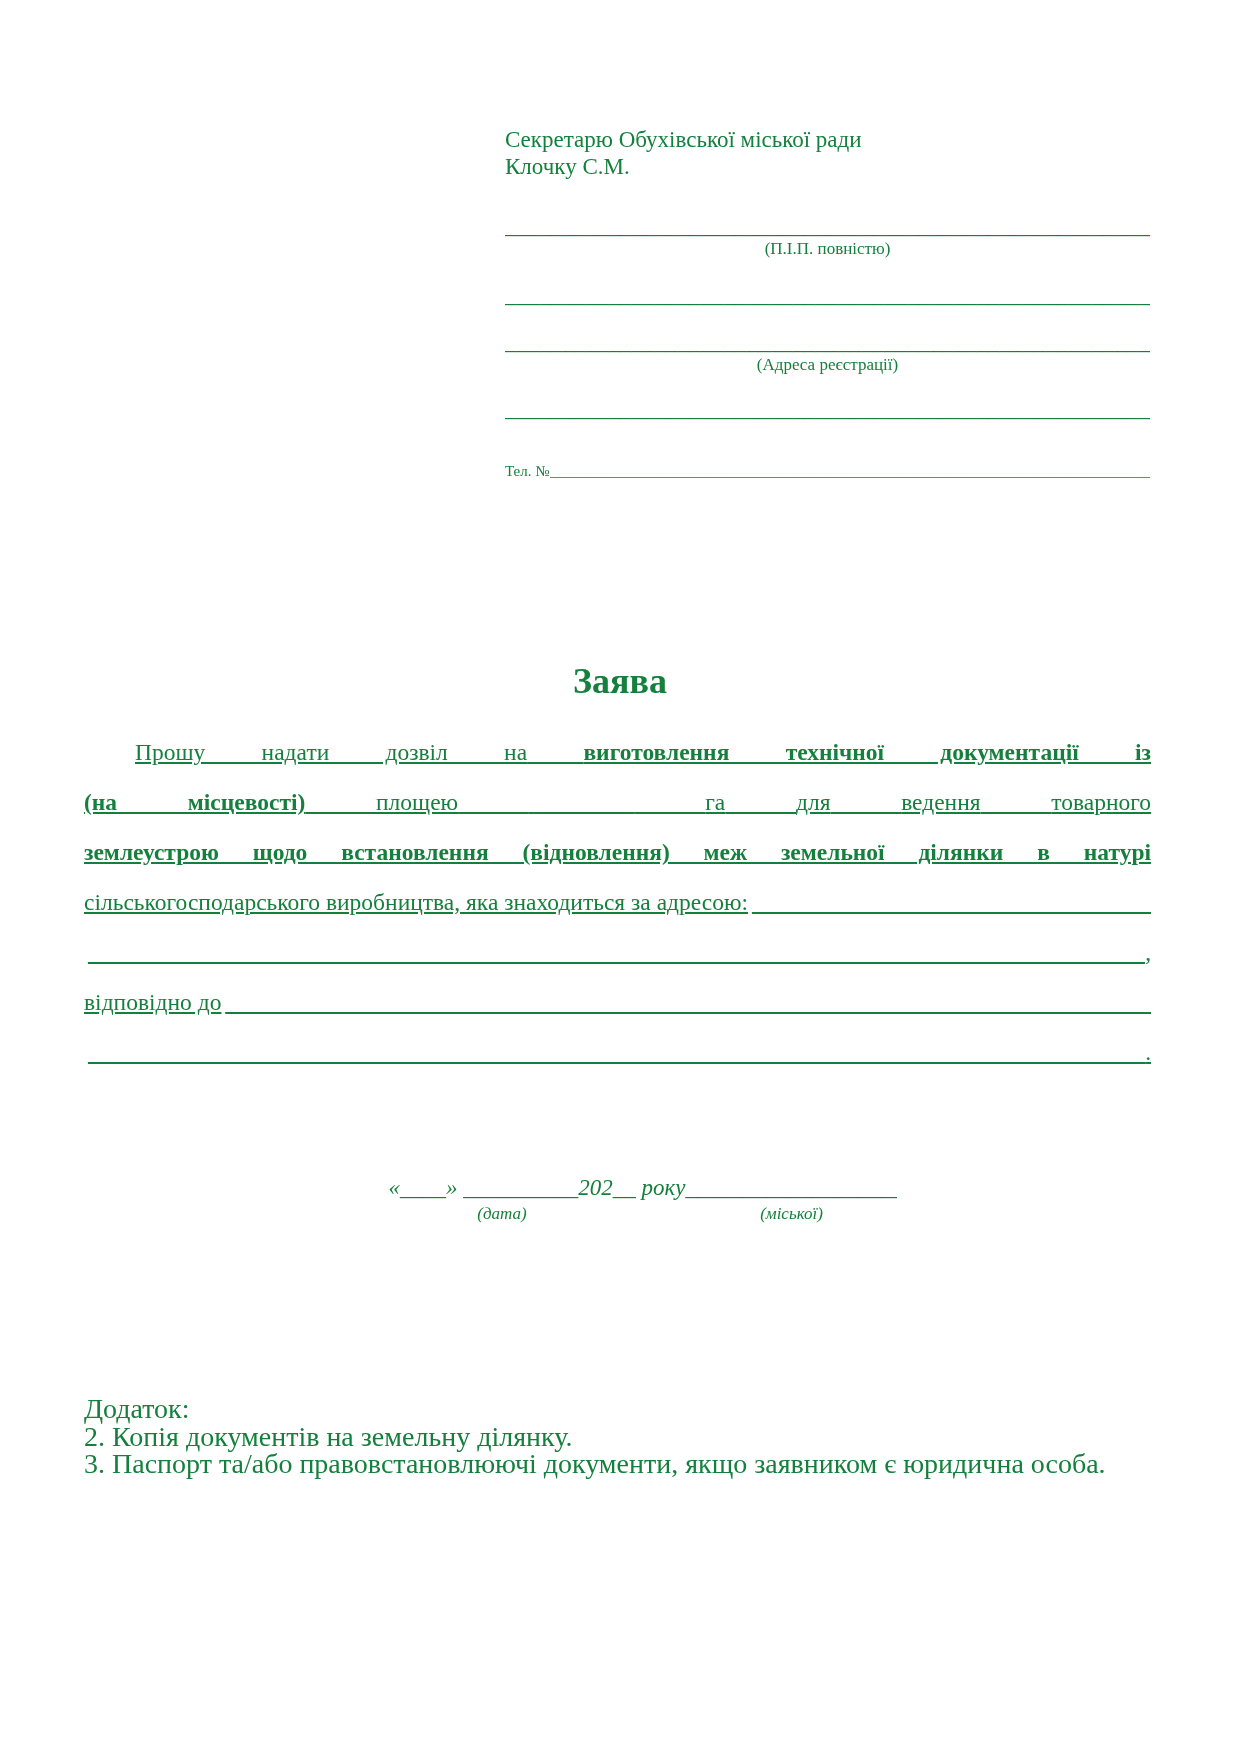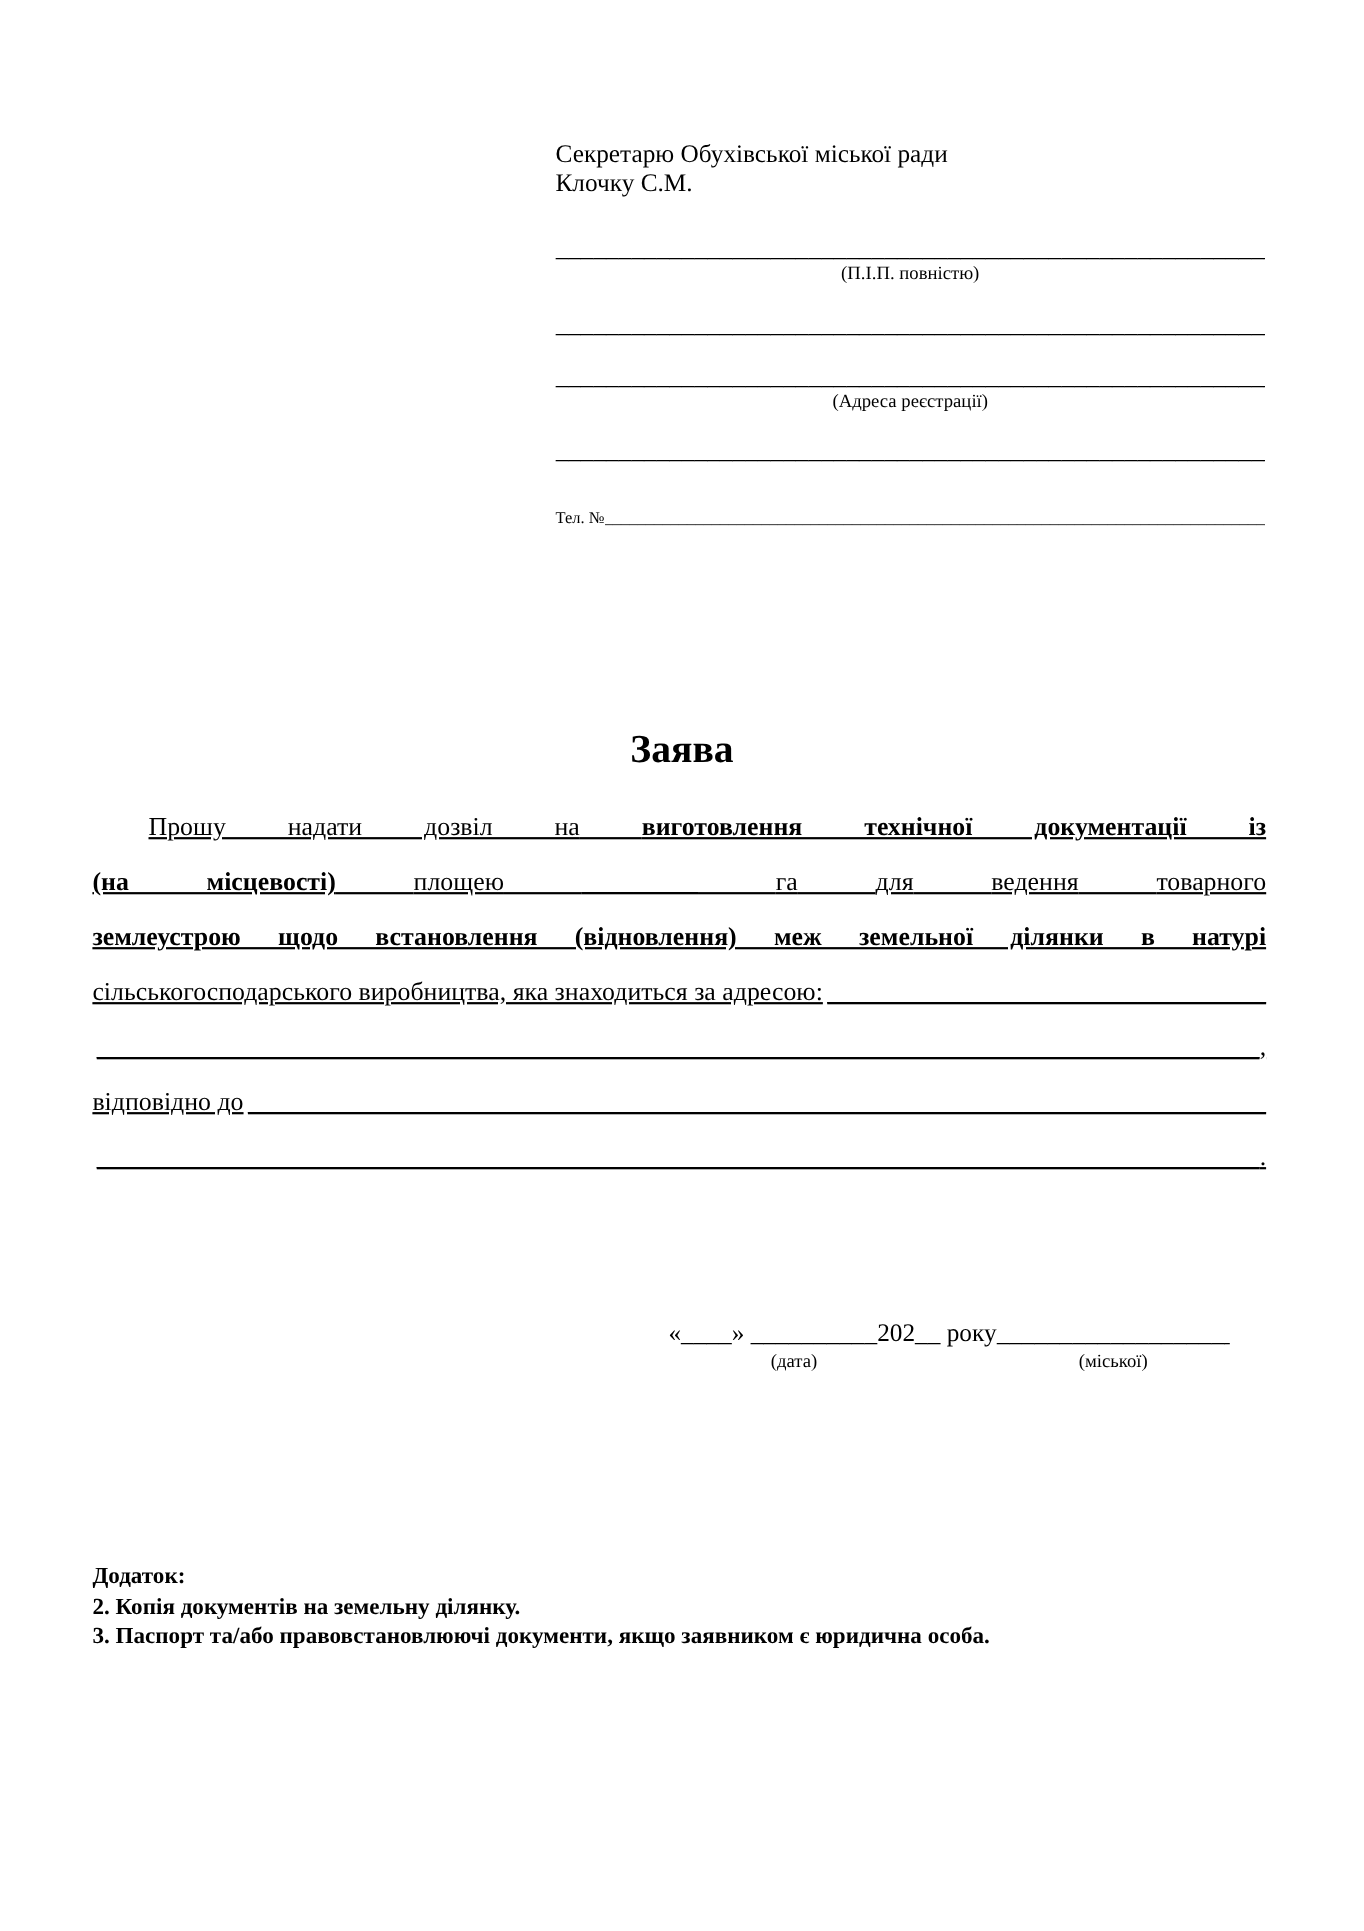--- a/index.html
+++ b/index.html
@@ -3,21 +3,21 @@
 <meta charset="utf-8">
 <style>
   html, body { margin: 0; padding: 0; background: #888; }
   .page {
     position: relative;
     width: 1240px;
     height: 1755px;
     margin: 0 auto;
     background: #ffffff;
     font-family: "Liberation Serif", "DejaVu Serif", serif;
-    color: #000000;
+    color: #15803d;
     overflow: hidden;
   }
 
   
   .recipient-block {
     margin: 126px 90px 0 505px; 
     font-size: 23px;
     line-height: 27px;
   }
   .recipient-line { white-space: nowrap; }
@@ -80,23 +80,24 @@
     display: flex;
     align-items: center;
   }
   .fline .text { white-space: nowrap; }
   .fline .fill { padding-left: 4px; }
   .fline .punct { flex: 0 0 auto; }
 
   
   .date-sig-row {
     display: flex;
-    justify-content: flex-end;
-    margin: 120px 122px 0 168px;
+    justify-content: center;
+    margin: 96px 122px 0 168px;
     font-size: 23px;
+    font-style: italic;
   }
   .date-col { display: flex; flex-direction: column; }
   .date-text { line-height: 30px; white-space: nowrap; }
   .date-caption {
     font-size: 17px;
     line-height: 22px;
     text-align: center;
     padding-right: 70px;
   }
   .sig-col { display: flex; flex-direction: column; width: 212px; }
@@ -108,23 +109,22 @@
   }
   .sig-caption {
     font-size: 17px;
     line-height: 22px;
     text-align: center;
   }
 
   
   .attachments {
     margin: 170px 60px 0 84px;
-    font-size: 21px;
+    font-size: 28px;
     line-height: 27.5px;
-    font-weight: bold;
   }
 </style>
 </head>
 <body>
 
 <div class="page">
 
   <div class="recipient-block">
     <div class="recipient-line">Секретарю Обухівської міської ради</div>
     <div class="recipient-line">Клочку С.М.</div>

